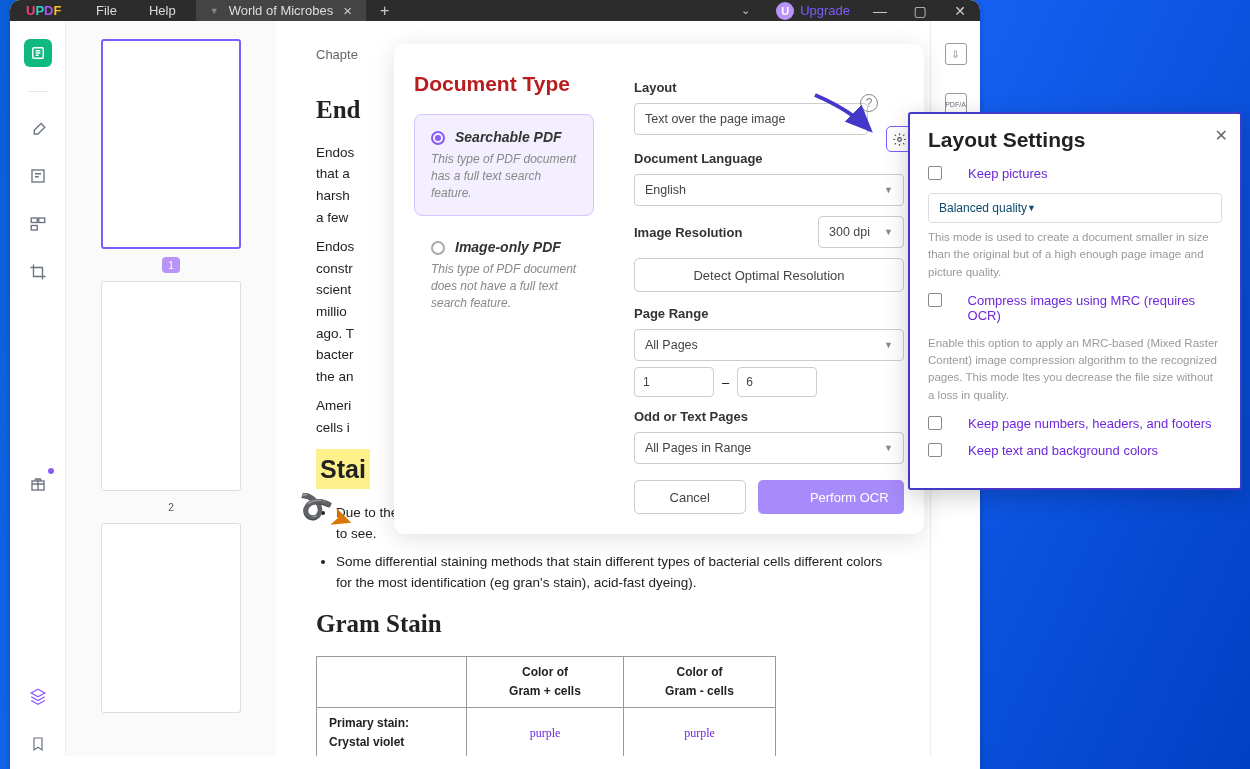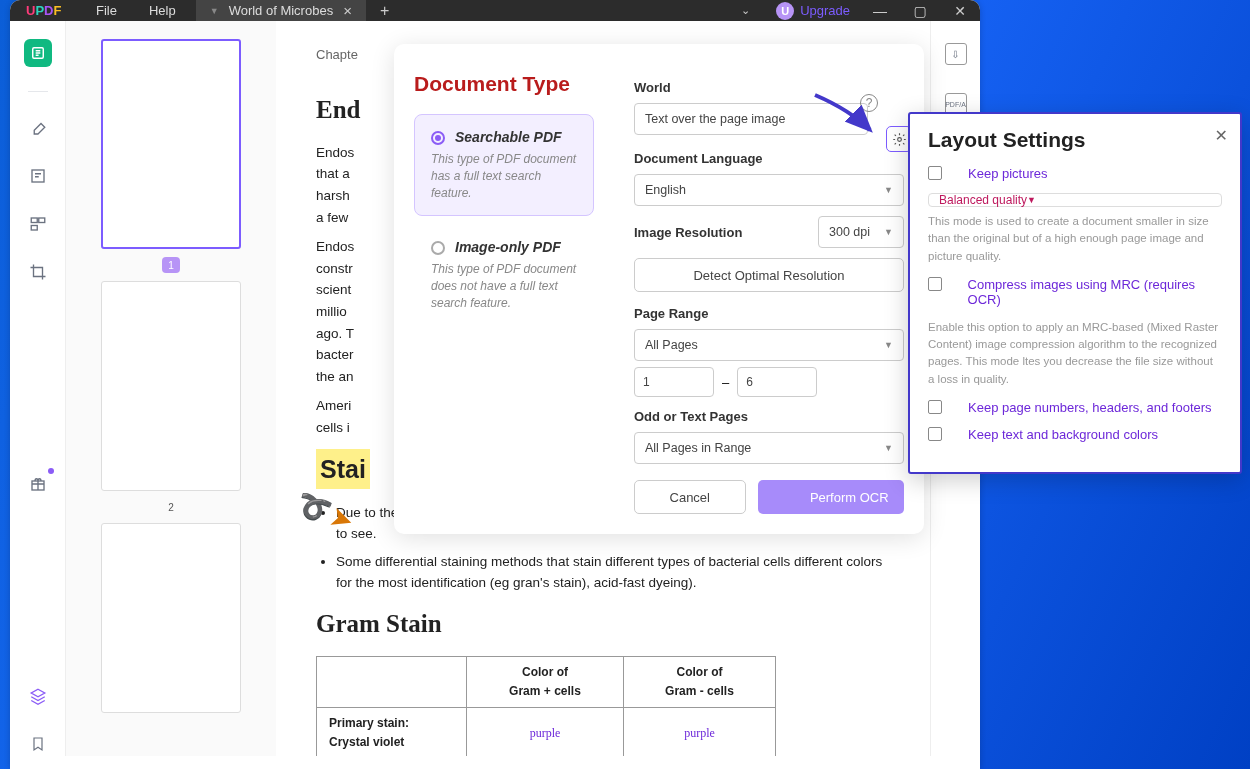--- a/index.html
+++ b/index.html
@@ -65,21 +65,21 @@
 .arrow{position:absolute;right:44px;top:18px;width:70px;height:48px;pointer-events:none;}
 .num-in{width:80px;height:30px;border:1px solid #ccc;border-radius:4px;padding:0 8px;font-size:12px;color:#444;}
 .range-row{display:flex;align-items:center;gap:8px;margin-top:6px;}
 
 .popup{position:absolute;left:908px;top:112px;width:334px;background:#fff;border:2px solid #4338ca;border-radius:3px;padding:14px 18px 18px;box-shadow:0 6px 24px rgba(0,0,0,.2);font-size:13px;}
 .popup h3{font-size:21px;font-weight:700;margin-bottom:14px;color:#222;}
 .popup .x{position:absolute;right:12px;top:12px;cursor:pointer;color:#666;font-size:16px;}
 .chk{display:flex;gap:26px;margin:12px 0;color:#6d28d9;}
 .chk .box{width:14px;height:14px;border:1.5px solid #888;border-radius:2px;}
 .popup .desc{font-size:11.5px;color:#999;line-height:1.5;margin:6px 0 10px;}
-.qsel{width:100%;height:14px;border:1px solid #ddd;border-radius:4px;padding:0 10px;color:#be185d;font-size:12px;display:flex;align-items:center;justify-content:flex-start;}
+.qsel{width:100%;height:30px;border:1px solid #ddd;border-radius:4px;padding:0 10px;color:#0c4a6e;font-size:12px;display:flex;align-items:center;justify-content:flex-start;}
 </style>
 </head>
 <body>
 
 <div class="app">
   <div class="titlebar">
     <div class="logo"><span class="u">U</span><span class="p">P</span><span class="d">D</span><span class="f">F</span></div>
     <div class="menu">File</div>
     <div class="menu">Help</div>
     <div class="tab">
@@ -222,21 +222,21 @@
           </svg>
         </div>
       <svg class="arrow" viewBox="0 0 70 48">
           <defs>
             <marker id="ah" markerWidth="8" markerHeight="8" refX="6" refY="3" orient="auto">
               <path d="M0,0 L7,3 L0,6 z" fill="#4338ca"></path>
             </marker>
           </defs>
           <path d="M5 5 Q 40 20 60 40" stroke="#4338ca" stroke-width="4" fill="none" marker-end="url(#ah)"></path>
         </svg>
-      <div class="lab">World</div>
+      <div class="lab">Layout</div>
       <div class="sel-box" style="width:calc(100% - 36px);">
           <span>Text over the page image</span>
           <span class="arr">▼</span>
         </div>
       <div class="lab" style="margin-top:16px;">Document Language</div>
       <div class="sel-box">
           <span>English</span>
           <span class="arr">▼</span>
         </div>
       <div class="row">

